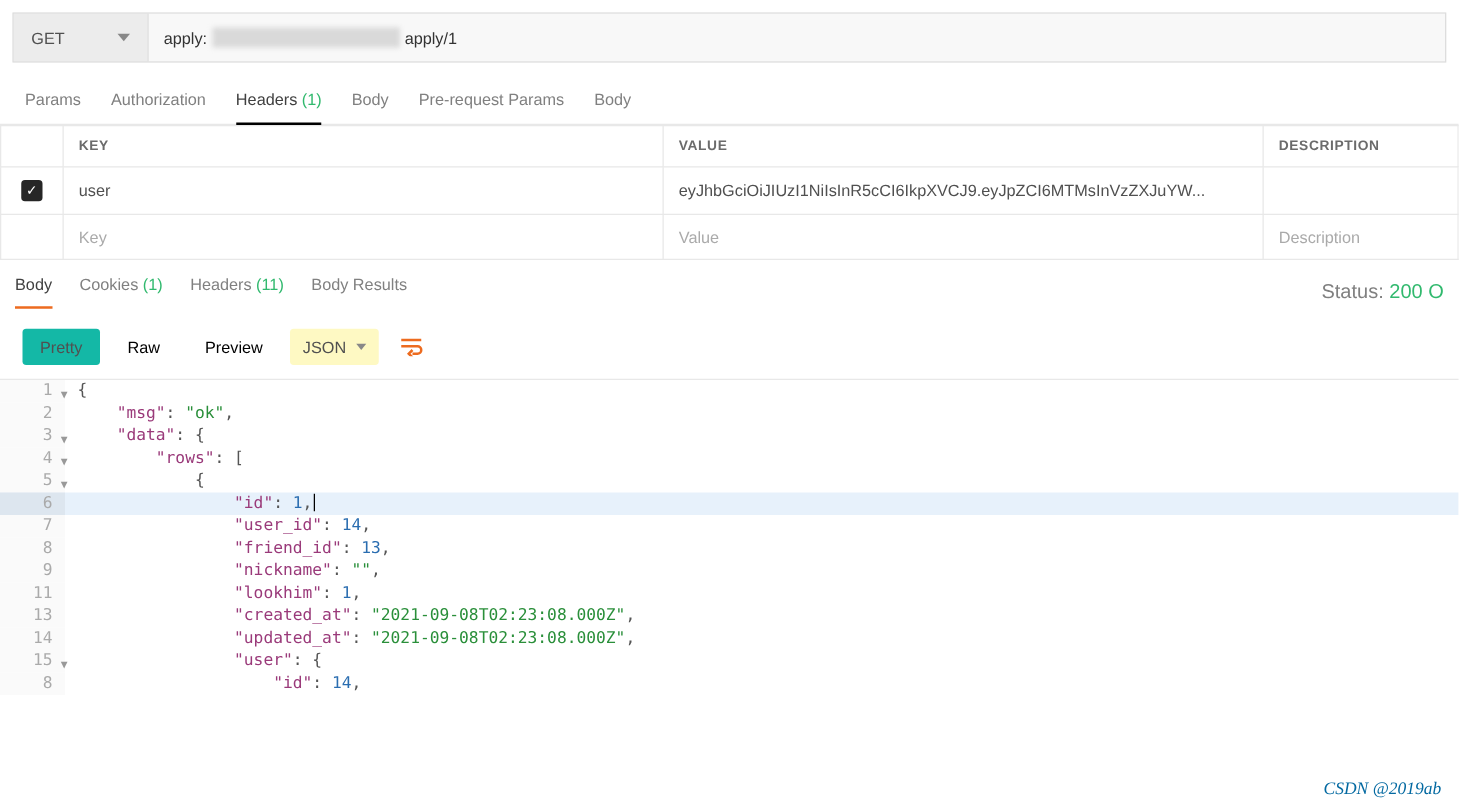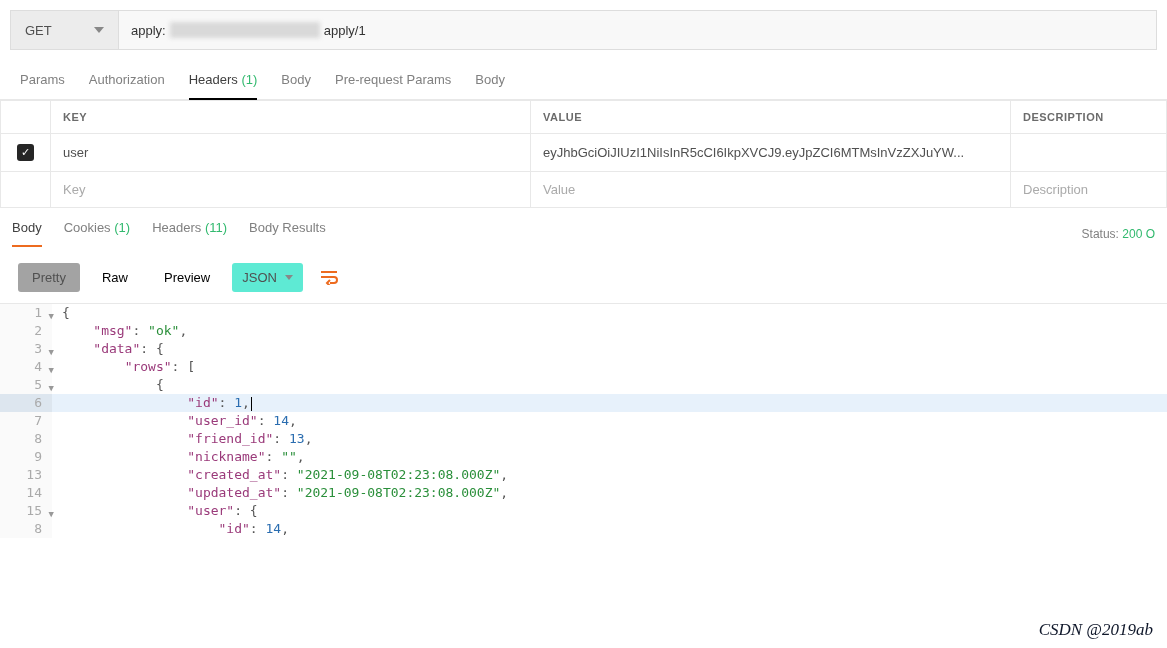--- a/index.html
+++ b/index.html
@@ -26,47 +26,47 @@
 .checkbox-cell { width: 50px; text-align: center; }
 .checkbox { display: inline-flex; width: 17px; height: 17px; background: #262626; border-radius: 3px; align-items: center; justify-content: center; color: #fff; font-size: 11px; }
 .key-col { width: 480px; }
 .val-col { width: 480px; }
 
 
 .resp-bar { display: flex; align-items: center; padding: 12px 12px 0 12px; justify-content: space-between; }
 .resp-tabs { display: flex; gap: 22px; }
 .resp-tab { padding-bottom: 10px; cursor: pointer; color: #808080; }
 .resp-tab.active { color: #404040; border-bottom: 2px solid #ed6b1f; }
-.status-text { color: #808080; font-size: 12px; }
+.status-text { color: #808080; font-size: 16px; }
 .status-code { color: #31b96e; }
 
 
 .view-controls { display: flex; gap: 8px; padding: 14px 18px 10px 18px; align-items: center; }
 .vc-btn { padding: 7px 14px; border-radius: 3px; cursor: pointer; color: #000000; }
-.vc-btn.active { background: #a3a3a3; color: #505050; }
-.vc-select { padding: 7px 10px; background: #5eead4; border-radius: 3px; display: flex; align-items: center; gap: 8px; cursor: pointer; text-align: center; }
+.vc-btn.active { background: #14b8a6; color: #505050; }
+.vc-select { padding: 7px 10px; background: #fef9c3; border-radius: 3px; display: flex; align-items: center; gap: 8px; cursor: pointer; text-align: center; }
 .vc-select .arrow { width: 0; height: 0; border-left: 4px solid transparent; border-right: 4px solid transparent; border-top: 5px solid #888; }
 .wrap-icon { width: 36px; height: 32px; display: flex; align-items: center; justify-content: center; border-radius: 3px; cursor: pointer; }
 .wrap-svg { stroke: #ed6b1f; stroke-width: 2; fill: none; }
 
 
 .code-viewer { border-top: 1px solid #e8e8e8; font-family: Consolas, Monaco, monospace; font-size: 13px; line-height: 18px; overflow: auto; }
 .code-line { display: flex; }
 .gutter { width: 52px; text-align: right; padding-right: 10px; color: #aaa; background: #fafafa; user-select: none; flex-shrink: 0; position: relative; }
 .fold-arrow { position: absolute; right: -2px; top: 3px; font-size: 9px; color: #999; }
 .code-content { padding-left: 10px; white-space: pre; flex: 1; }
 .code-line.cursor-line { background: #e7f1fb; }
 .code-line.cursor-line .gutter { background: #dde6ef; }
 .json-key { color: #9a3a7a; }
 .json-str { color: #2a8f3a; }
 .json-num { color: #2a6db0; }
 .json-punc { color: #555; }
 .cursor { display: inline-block; width: 1px; height: 14px; background: #000; vertical-align: middle; margin-left: 1px; }
 
-.watermark { position: absolute; right: 14px; bottom: 8px; color: #0f172a; font-style: italic; font-size: 17px; font-family: Georgia, serif; }
+.watermark { position: absolute; right: 14px; bottom: 8px; color: #0369a1; font-style: italic; font-size: 14px; font-family: Georgia, serif; }
 </style>
 </head>
 <body>
 
 <div class="url-bar">
   <div class="method-select">
     <span>GET</span>
     <span class="arrow"></span>
   </div>
   <div class="url-input">
@@ -168,20 +168,24 @@
     </div>
     <div class="code-line">
       <div class="gutter">8</div>
       <div class="code-content">                <span class="json-key">"friend_id"</span><span class="json-punc">: </span><span class="json-num">13</span><span class="json-punc">,</span></div>
     </div>
     <div class="code-line">
       <div class="gutter">9</div>
       <div class="code-content">                <span class="json-key">"nickname"</span><span class="json-punc">: </span><span class="json-str">""</span><span class="json-punc">,</span></div>
     </div>
     <div class="code-line">
+      <div class="gutter">11</div>
+      <div class="code-content">                <span class="json-key">"lookhim"</span><span class="json-punc">: </span><span class="json-num">1</span><span class="json-punc">,</span></div>
+    </div>
+    <div class="code-line">
       <div class="gutter">13</div>
       <div class="code-content">                <span class="json-key">"created_at"</span><span class="json-punc">: </span><span class="json-str">"2021-09-08T02:23:08.000Z"</span><span class="json-punc">,</span></div>
     </div>
     <div class="code-line">
       <div class="gutter">14</div>
       <div class="code-content">                <span class="json-key">"updated_at"</span><span class="json-punc">: </span><span class="json-str">"2021-09-08T02:23:08.000Z"</span><span class="json-punc">,</span></div>
     </div>
     <div class="code-line">
       <div class="gutter">15<span class="fold-arrow">▼</span></div>
       <div class="code-content">                <span class="json-key">"user"</span><span class="json-punc">: {</span></div>

